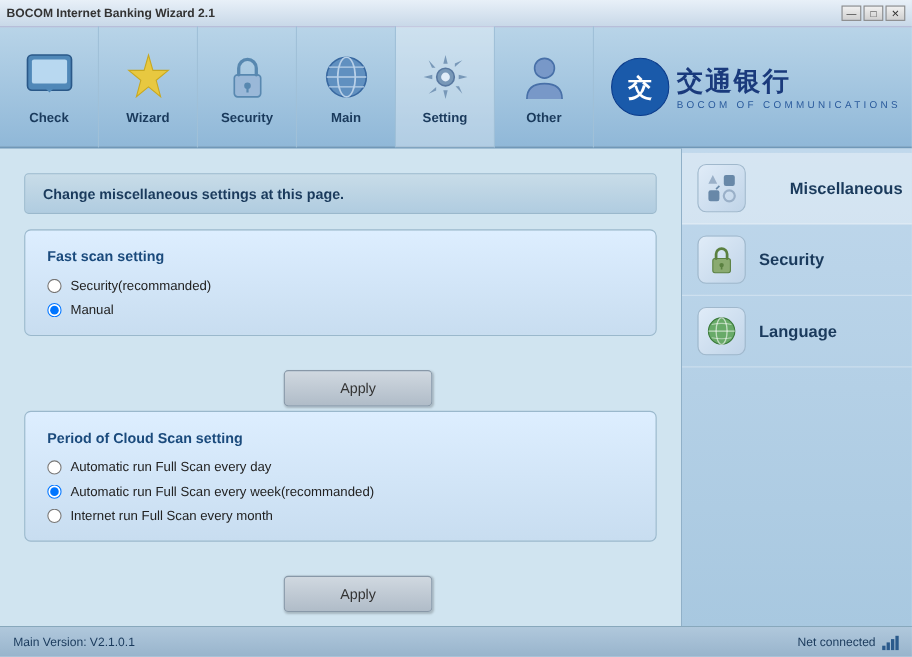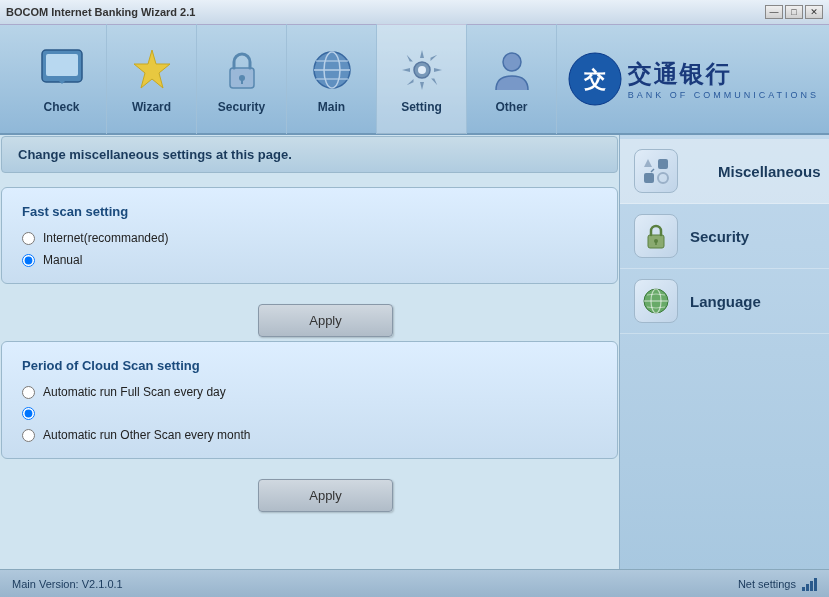--- a/index.html
+++ b/index.html
@@ -49,21 +49,20 @@
       background: linear-gradient(to bottom, #b8d4e8, #90b8d8);
       height: 110px;
       display: flex;
       align-items: stretch;
       padding: 0;
       border-bottom: 2px solid #7098b8;
     }
     .toolbar-left {
       display: flex;
       align-items: center;
-      padding-left: 17px;
     }
     .nav-btn {
       display: flex;
       flex-direction: column;
       align-items: center;
       justify-content: center;
       width: 90px;
       height: 110px;
       cursor: pointer;
       color: #1a3a5c;
@@ -101,42 +100,42 @@
 
     
     .main-area {
       display: flex;
       height: calc(597px - 24px - 110px - 28px);
     }
 
     
     .content-panel {
       flex: 1;
-      padding: 1px;
+      padding: 22px;
       background: #d0e4f0;
       overflow-y: auto;
     }
 
     .info-bar {
       background: linear-gradient(to bottom, #c8dce8, #b0cce0);
       border: 1px solid #9ab8cc;
       border-radius: 4px;
       padding: 10px 16px;
       margin-bottom: 14px;
       font-size: 13px;
       color: #1a3a5c;
       font-weight: bold;
     }
 
     .setting-box {
       background: linear-gradient(to bottom, #ddeeff, #c8ddf0);
       border: 1px solid #9ab8cc;
       border-radius: 6px;
       padding: 16px 20px;
-      margin-bottom: 20px;
+      margin-bottom: 31px;
     }
     .setting-box-title {
       font-size: 13px;
       font-weight: bold;
       color: #1a4a7c;
       margin-bottom: 12px;
     }
     .radio-group {
       display: flex;
       flex-direction: column;
@@ -323,65 +322,66 @@
       <div style="display:flex;align-items:center;gap:6px;">
 
         <div style="width:54px;height:54px;position:relative;">
           <svg width="54" height="54" viewBox="0 0 54 54">
             <circle cx="27" cy="27" r="26" fill="#1a5aaa" stroke="#0a3a8a" stroke-width="1"></circle>
             <text x="27" y="35" text-anchor="middle" font-size="22" font-weight="bold" fill="white" font-family="Arial">交</text>
           </svg>
         </div>
         <div>
           <div style="font-size:24px;color:#1a3a7c;font-weight:bold;letter-spacing:2px;">交通银行</div>
-          <div style="font-size:9px;color:#2a5a9c;letter-spacing:3px;">BANK OF COMMUNICATIONS</div>
+          <div style="font-size:9px;color:#2a5a9c;letter-spacing:3px;">BOCOM OF COMMUNICATIONS</div>
         </div>
       </div>
     </div>
   </div>
 </div>
 
 <div class="main-area">
 
   <div class="content-panel">
 
     <div class="info-bar">
       <span>Change miscellaneous settings at this page.</span>
     </div>
 
     <div class="setting-box">
       <div class="setting-box-title">Fast scan setting</div>
       <div class="radio-group">
         <label class="radio-item">
           <input type="radio" name="fast_scan" style="">
-          <span>Internet(recommanded)</span>
+          <span>Security(recommanded)</span>
         </label>
         <label class="radio-item">
           <input type="radio" name="fast_scan" checked="" style="">
           <span>Manual</span>
         </label>
       </div>
     </div>
     <div class="apply-row">
       <button class="apply-btn">Apply</button>
     </div>
 
     <div class="setting-box">
       <div class="setting-box-title">Period of Cloud Scan setting</div>
       <div class="radio-group">
         <label class="radio-item">
           <input type="radio" name="cloud_scan" style="">
           <span>Automatic run Full Scan every day</span>
         </label>
         <label class="radio-item">
           <input type="radio" name="cloud_scan" checked="" style="">
+          <span>Automatic run Full Scan every week(recommanded)</span>
         </label>
         <label class="radio-item">
           <input type="radio" name="cloud_scan" style="">
-          <span>Automatic run Other Scan every month</span>
+          <span>Internet run Full Scan every month</span>
         </label>
       </div>
     </div>
     <div class="apply-row">
       <button class="apply-btn">Apply</button>
     </div>
 
   </div>
 
   <div class="sidebar">
@@ -419,21 +419,21 @@
         </svg>
       </div>
       <span class="sidebar-label">Language</span>
     </div>
   </div>
 </div>
 
 <div class="status-bar">
   <span>Main Version: V2.1.0.1</span>
   <div class="status-right">
-    <span>Net settings</span>
+    <span>Net connected</span>
     <div class="status-bars">
       <div class="status-bar-seg" style="height:4px;"></div>
       <div class="status-bar-seg" style="height:7px;"></div>
       <div class="status-bar-seg" style="height:10px;"></div>
       <div class="status-bar-seg" style="height:13px;"></div>
     </div>
   </div>
 </div>
 
 </body></html>

